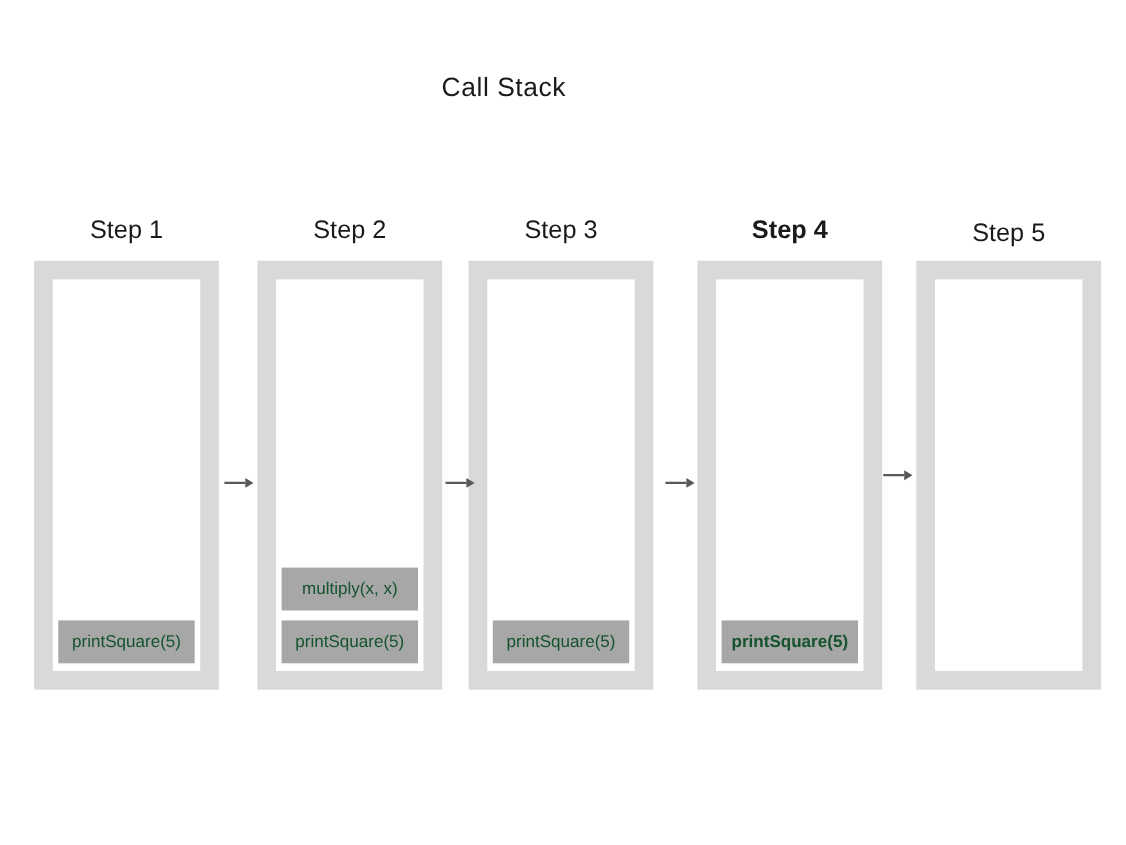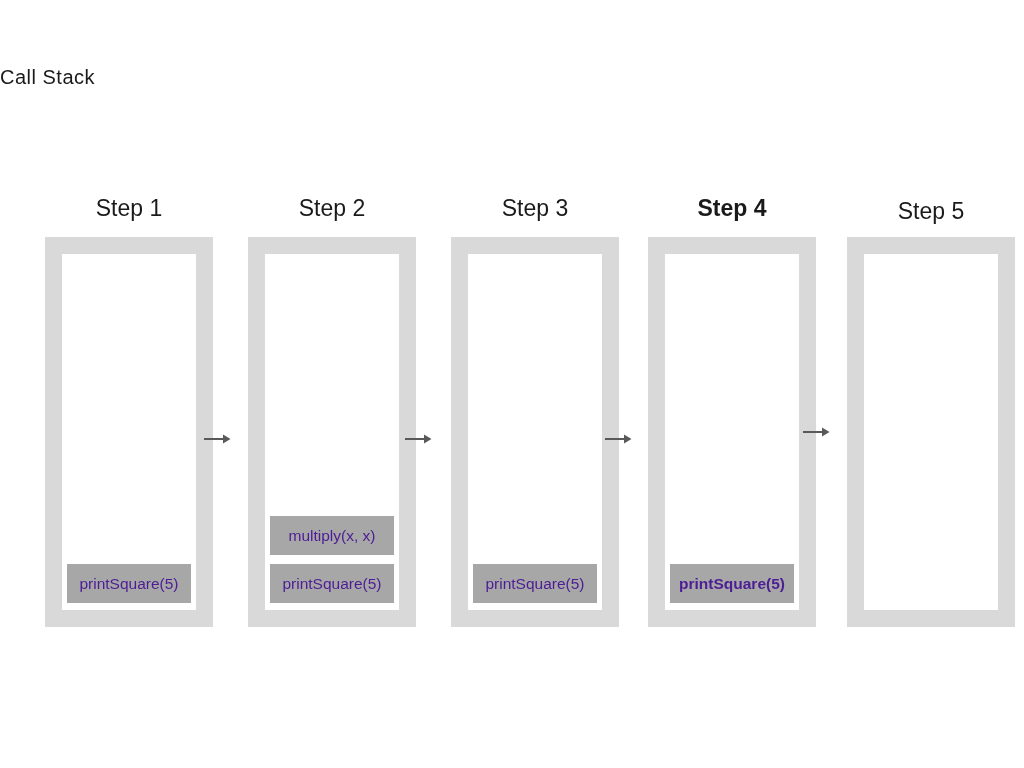--- a/index.html
+++ b/index.html
@@ -5,44 +5,44 @@
   html,body{margin:0;padding:0;}
   body{
     width:1024px;height:768px;background:#ffffff;
     font-family:"Liberation Sans", sans-serif;
     color:var(--text,#1a1a1a);
     position:relative;overflow:hidden;
   }
   .canvas{position:absolute;inset:0;}
   .title{
     position:absolute;top:66px;left:0;width:916px;
-    text-align:left;font-size:20px;letter-spacing:0.5px;
+    text-align:center;font-size:24px;letter-spacing:0.5px;
   }
-  .step{position:absolute;top:0;width:168px;height:768px;margin-left:14px;}
-  .s1{left:31px;} .s2{left:234px;border-radius:16px;} .s3{left:437px;} .s4{left:634px;font-weight:bold;} .s5{left:833px;}
+  .step{position:absolute;top:0;width:168px;height:768px;}
+  .s1{left:31px;} .s2{left:234px;border-radius:16px;} .s3{left:426px;} .s4{left:634px;font-weight:bold;} .s5{left:833px;}
   .step-label{
     position:absolute;top:195px;left:0;width:168px;
     text-align:center;font-size:23px;
   }
   .s5 .step-label{top:198px;}
   .frame{
     position:absolute;top:237px;left:0;width:168px;height:390px;
     background:var(--frame,#d9d9d9);
   }
   .inner{
     position:absolute;top:17px;left:17px;right:17px;bottom:17px;
     background:#ffffff;
     display:flex;flex-direction:column;justify-content:flex-end;
     gap:9px;padding:0 5px 7px 5px;box-sizing:border-box;
   }
   .stack-box{
     height:39px;flex:0 0 39px;
     background:var(--box,#a7a7a7);
     display:flex;align-items:center;justify-content:center;
-    font-size:15.5px;color:#4c1d95;
+    font-size:15.5px;color:#14532d;
   }
   .arrow{
     position:absolute;width:28px;height:14px;
     color:var(--arrow,#595959);
   }
   .a1{left:203px;top:432px;}
   .a2{left:404px;top:432px;}
   .a3{left:604px;top:432px;}
   .a4{left:802px;top:425px;}
   .arrow svg{display:block;}

